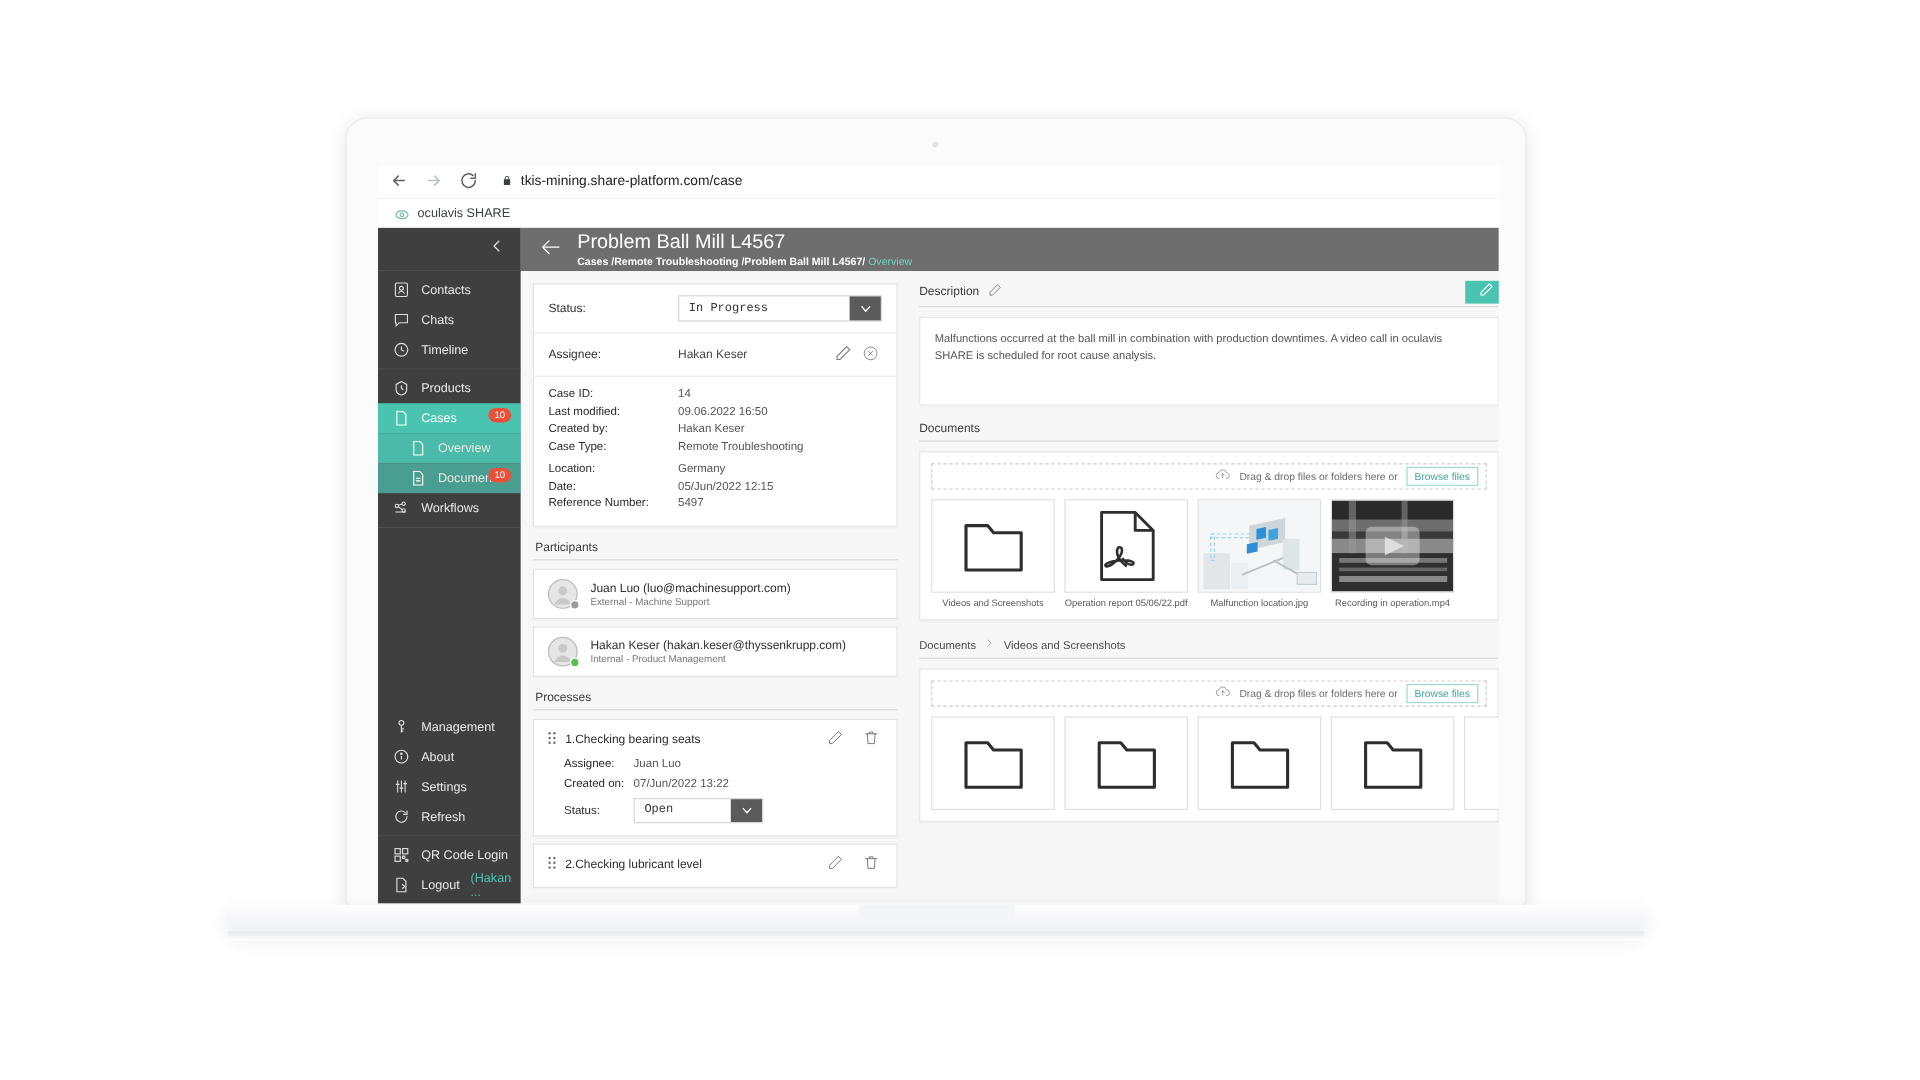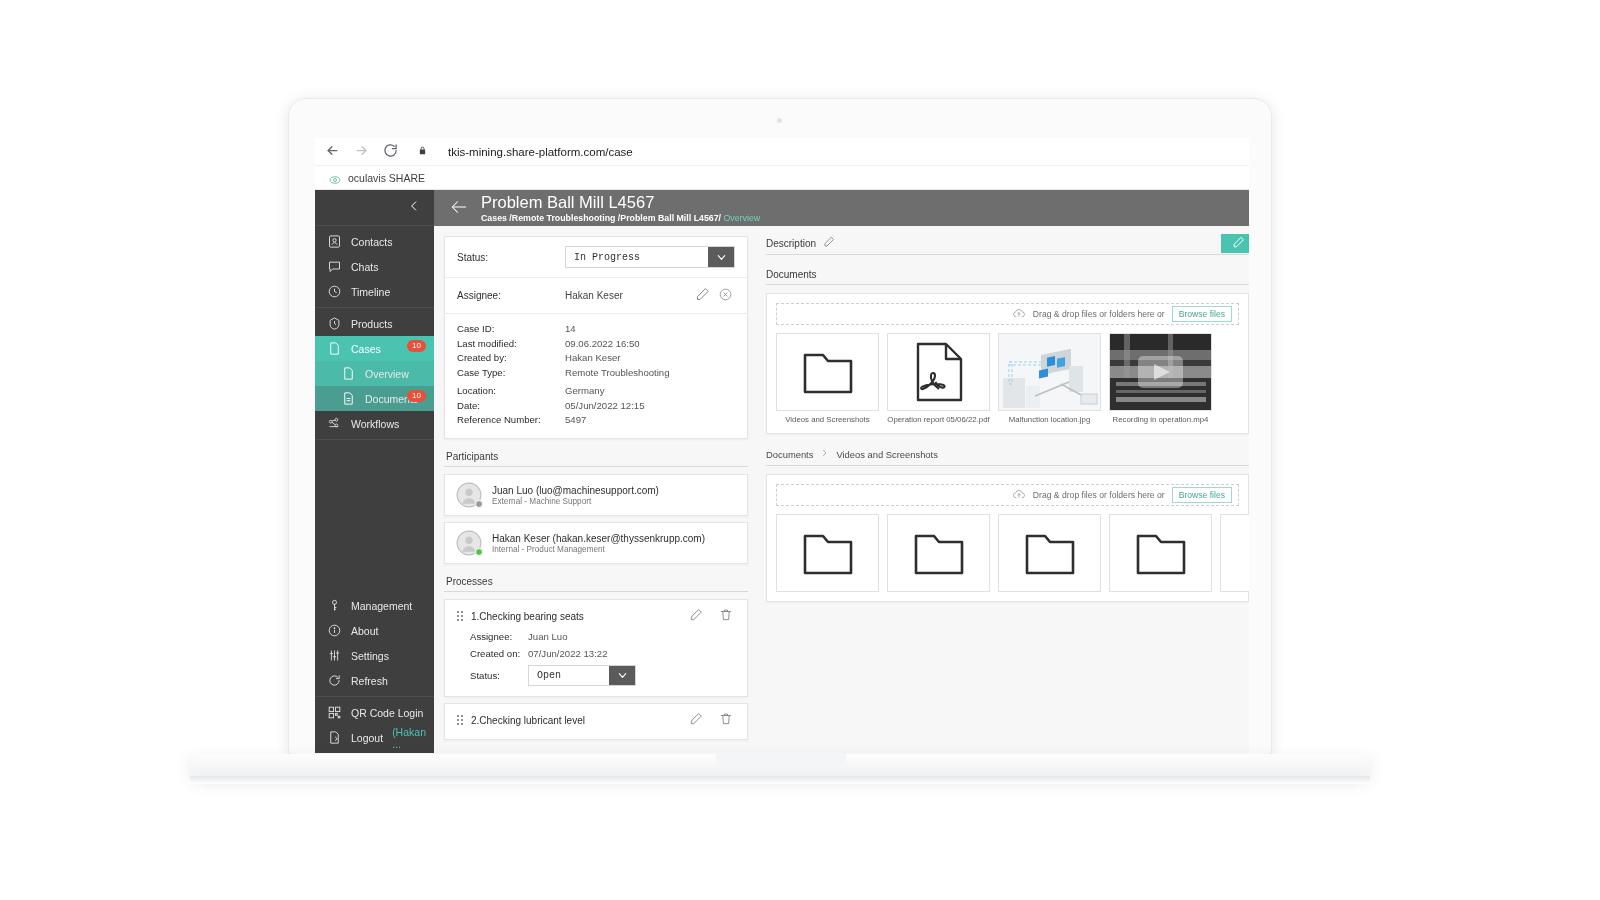--- a/index.html
+++ b/index.html
@@ -61,21 +61,21 @@
   }
 
   
   #browser-bar {
     height: 28px; background: #ffffff;
     display: flex; align-items: center; padding: 0 10px; gap: 14px;
     border-bottom: 1px solid #f2f2f2;
   }
   .nav-btn { color: #5f6368; font-size: 15px; line-height: 1; cursor: pointer; }
   #address-field {
-    flex: 1; display: flex; align-items: center; gap: 21px;
+    flex: 1; display: flex; align-items: flex-start; gap: 7px;
     font-size: 11.5px; color: #202124; padding-left: 6px;
   }
   #lock-icon { font-size: 9px; color: #3c4043; }
 
   #bookmark-bar {
     height: 24px; background: #fff;
     display: flex; align-items: center; padding: 0 14px; gap: 7px;
     border-bottom: 1px solid #e8e8e8;
   }
   #bookmark-label { font-size: 10.5px; color: #3c4043; }
@@ -659,20 +659,21 @@
 
             <div class="panel-head">
               <span>Description</span>
               <span>
                 <svg width="12" height="12" viewBox="0 0 24 24" fill="none" stroke="#777" stroke-width="1.5" stroke-linecap="round" stroke-linejoin="round">
                     <path d="M17 3l4 4L8 20H4v-4z"></path>
                   </svg>
               </span>
             </div>
             <div class="panel-rule"></div>
+            <div id="description-box">Malfunctions occurred at the ball mill in combination with production downtimes. A video call in oculavis SHARE is scheduled for root cause analysis.</div>
 
             <div class="panel-head" style="margin-top:14px">
               <span>Documents</span>
             </div>
             <div class="panel-rule"></div>
 
             <div class="docs-panel">
               <div class="dropzone">
                 <span>
                   <svg width="14" height="11" viewBox="0 0 24 20" fill="none" stroke="#9a9a9a" stroke-width="1.4" stroke-linecap="round" stroke-linejoin="round">

